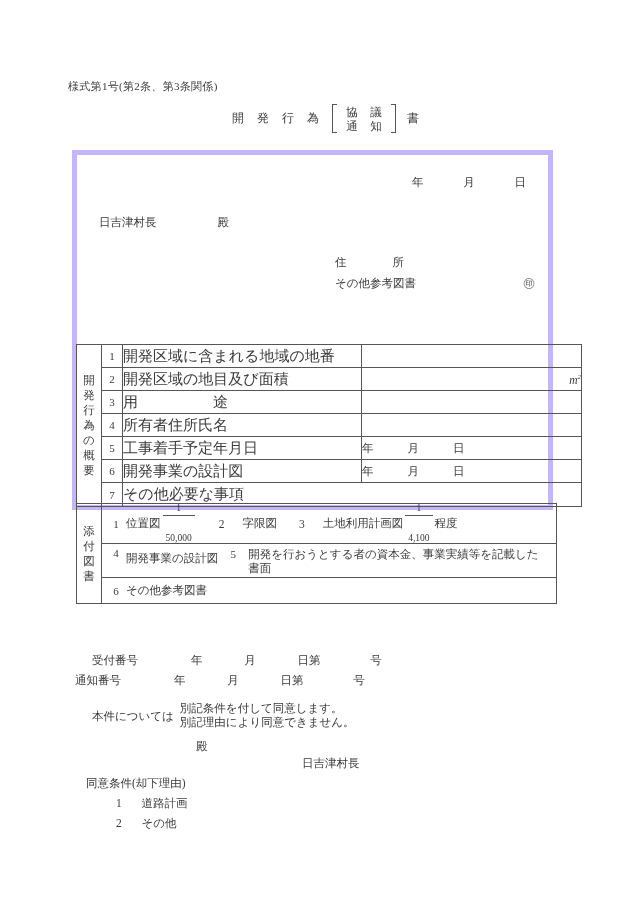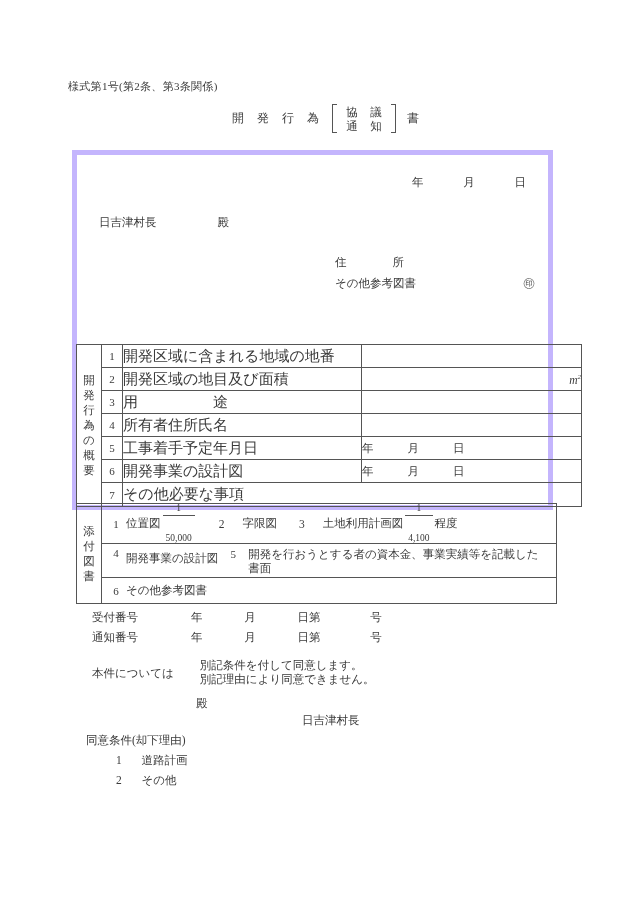--- a/index.html
+++ b/index.html
@@ -217,21 +217,21 @@
     display: flex;
     align-items: flex-start;
     padding-left: 4px;
     font-size: 11.5px;
   }
   .att-two .left { white-space: nowrap; padding-top: 4px; }
   .att-two .mid-idx { width: 30px; text-align: center; font-size: 11px; padding-top: 1px; }
   .att-two .wrap { line-height: 14px; }
 
   
-  .bot { position: absolute; font-size: 11.5px; }
+  .bot { position: absolute; font-size: 11.5px; margin-top: 43px; }
   .num-line { white-space: nowrap; }
   .num-line .lbl { display:inline-block; width: 96px; }
   .num-line .g1 { display:inline-block; width: 36px; }
   .num-line .g2 { display:inline-block; width: 36px; }
   .num-line .g3 { display:inline-block; width: 44px; }
 
   .case-block {
     display: flex;
     align-items: flex-start;
   }
@@ -411,32 +411,32 @@
     <span class="lbl">受付番号</span>
     <span>年</span>
     <span class="g1"></span>
     <span>月</span>
     <span class="g2"></span>
     <span>日第</span>
     <span class="g3"></span>
     <span>号</span>
   </div>
 
-  <div class="bot num-line" style="left:92px; top:630px;">
+  <div class="bot num-line" style="left:75px; top:630px;">
     <span class="lbl">通知番号</span>
     <span>年</span>
     <span class="g1"></span>
     <span>月</span>
     <span class="g2"></span>
     <span>日第</span>
     <span class="g3"></span>
     <span>号</span>
   </div>
 
-  <div class="bot case-block" style="left:92px; top:658px;gap:20px;">
+  <div class="bot case-block" style="left:92px; top:658px;">
     <span class="lead">本件については</span>
     <span class="opts">
       <div>別記条件を付して同意します。</div>
       <div>別記理由により同意できません。</div>
     </span>
   </div>
 
   <div class="bot" style="left:196px; top:696px;">殿</div>
 
   <div class="bot" style="left:302px; top:713px;">日吉津村長</div>

